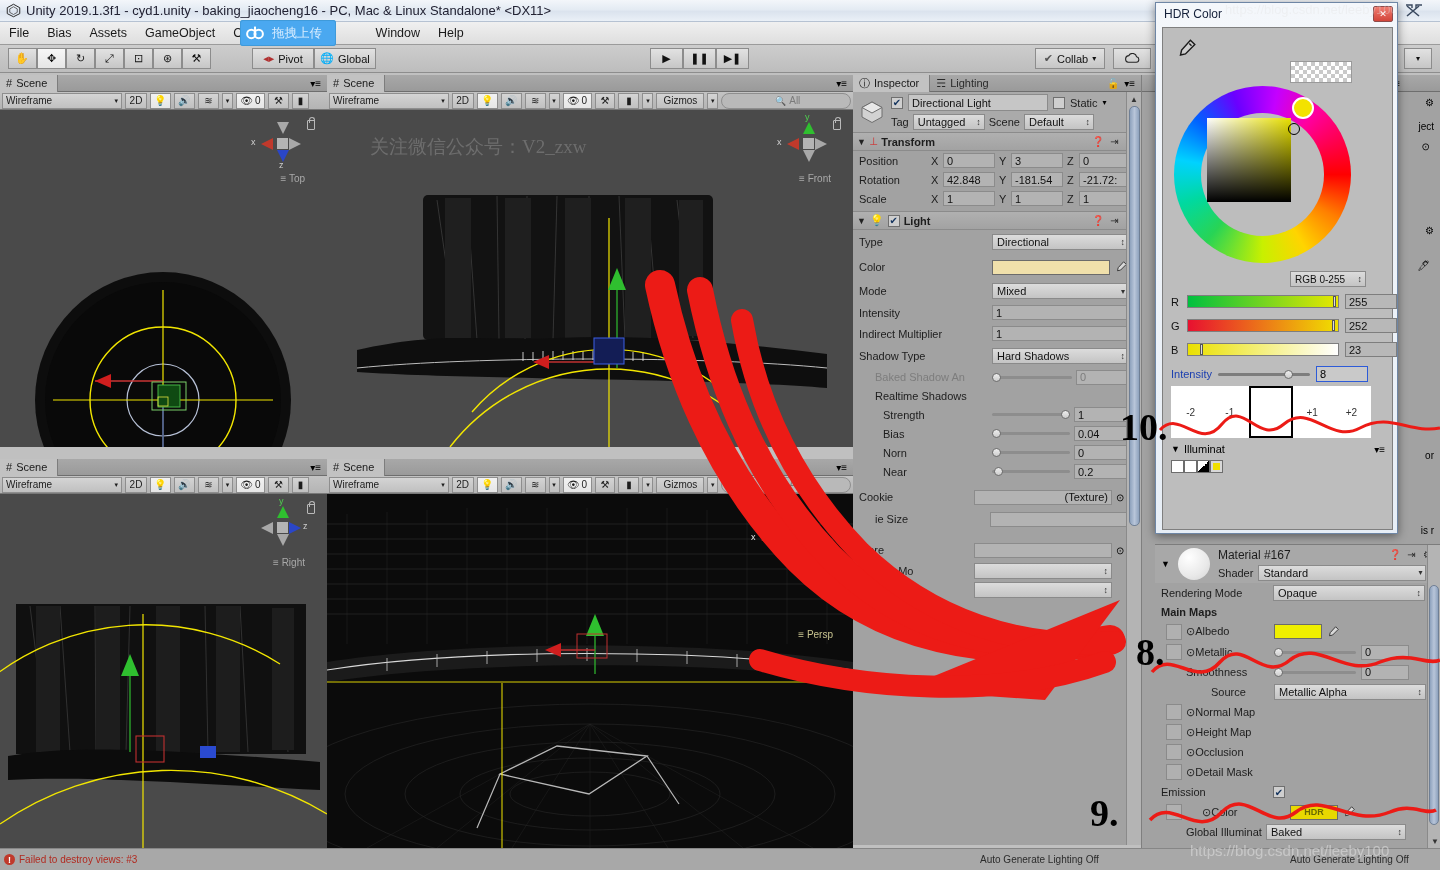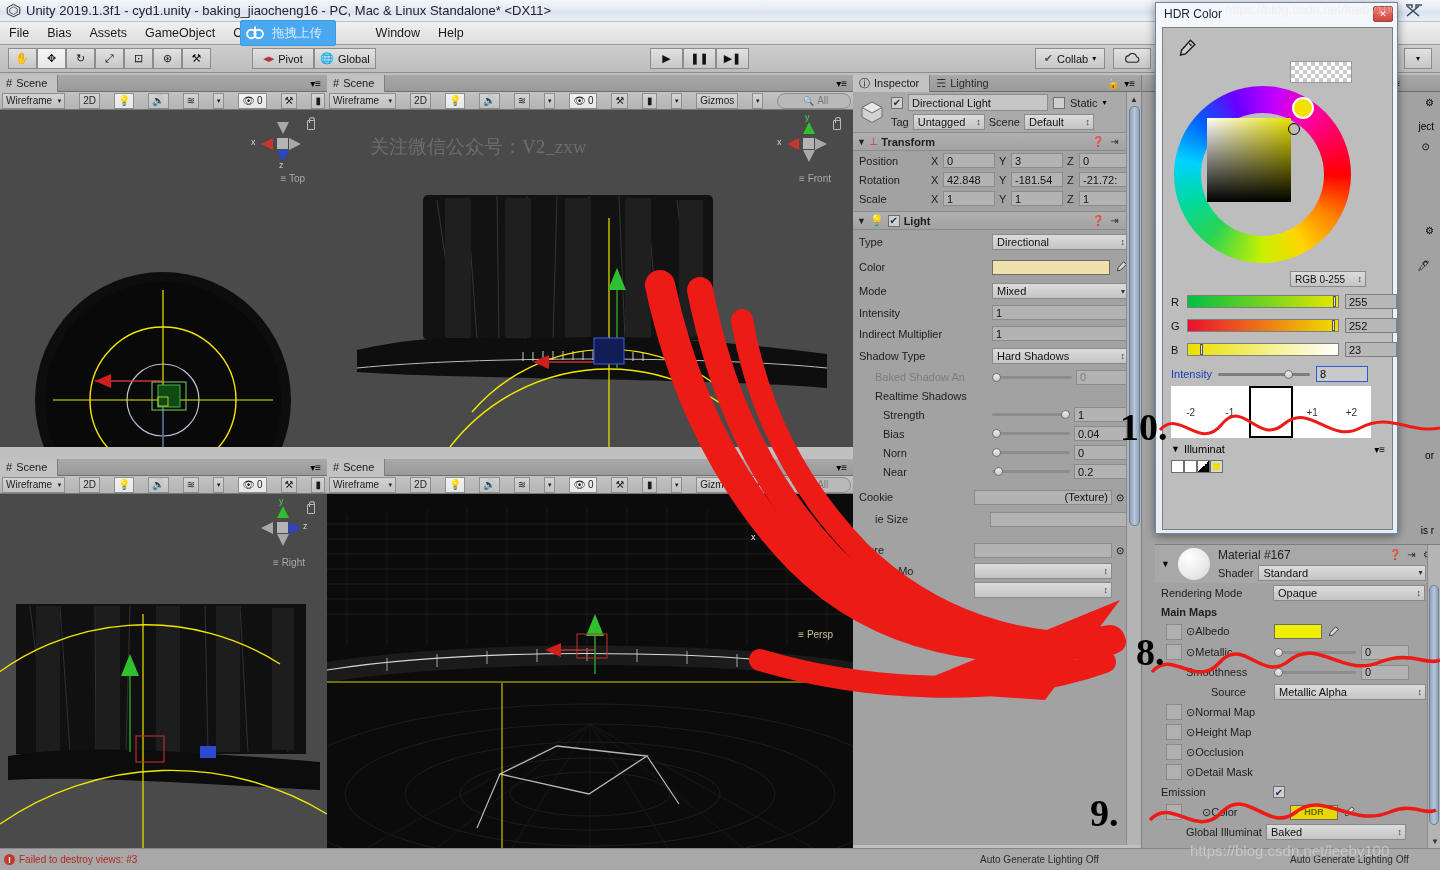--- a/index.html
+++ b/index.html
@@ -65,21 +65,21 @@
     border-bottom:1px solid #6e6e6e;
   }
   .tab {
     height:17px; padding:0 10px 0 6px; display:flex; align-items:center;
     gap:4px; font-size:11px; color:#2a2a2a;
   }
   .tab.active { background:#c2c2c2; border-right:1px solid #7d7d7d; color:#1a1a1a;}
   .tab .gl { font-size:11px; }
   .sceneTB {
     height:18px; background:linear-gradient(to bottom,#c3c3c3,#b4b4b4);
-    display:flex; align-items:center; gap:14px; padding:0 2px;
+    display:flex; align-items:center; gap:3px; padding:0 2px;
     border-bottom:1px solid #787878;
   }
   .sbtn {
     height:16px; background:linear-gradient(to bottom,#d4d4d4,#c0c0c0);
     border:1px solid #8e8e8e; display:flex; align-items:center;
     justify-content:center; font-size:10px; color:#1c1c1c; padding:0 3px;
     white-space:nowrap;
   }
   .sbtn.light{ background:linear-gradient(to bottom,#f2f2f2,#e6e6e6); }
   .viewport { background:#4a4a4a; position:relative; overflow:hidden; }

